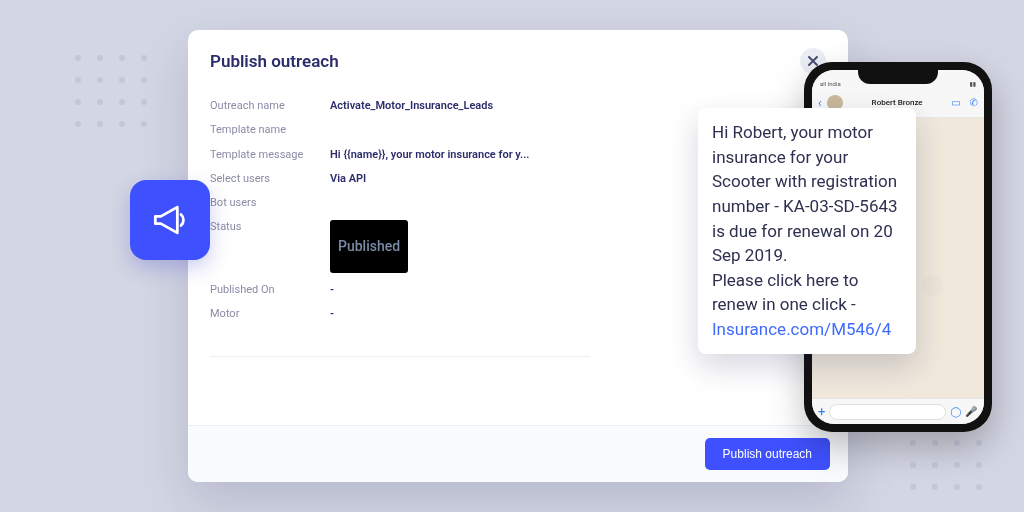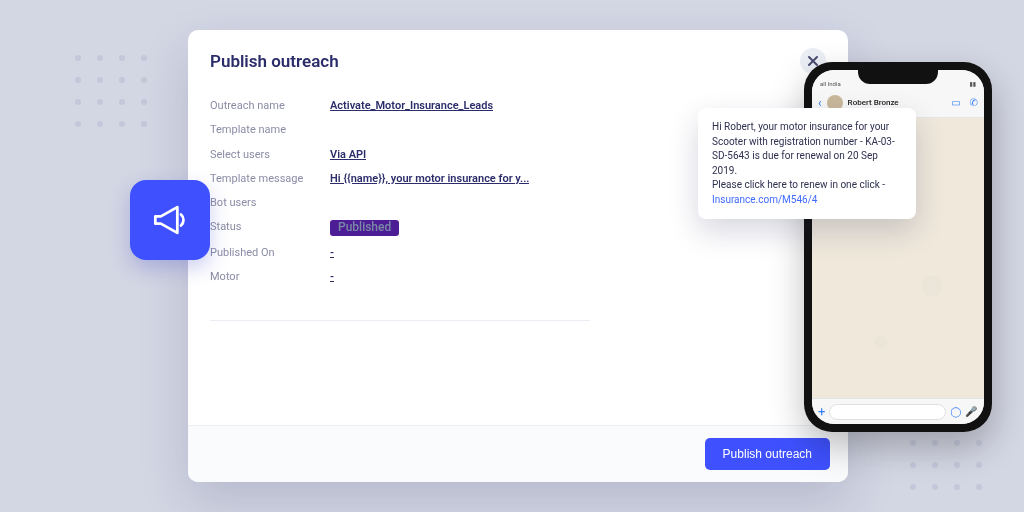--- a/index.html
+++ b/index.html
@@ -95,29 +95,28 @@
     color: #8a8ca5;
     padding-right: 10px;
   }
   .row .value {
     color: #2b2d6b;
     font-weight: 600;
     max-width: 230px;
     white-space: nowrap;
     overflow: hidden;
     text-overflow: ellipsis;
-    text-decoration: underline;
   }
   .badge {
     display: inline-block;
-    background: #4c1d95;
+    background: #000000;
     color: #7a8aa5;
-    font-size: 12px;
+    font-size: 14px;
     font-weight: 500;
-    padding: 0 8px;
+    padding: 17px 8px;
     border-radius: 3px;
   }
   .divider {
     border: 0;
     border-top: 1px solid #eceef5;
     margin: 30px 0 0 0;
     width: 380px;
   }
 
   .modal-footer {
@@ -192,20 +191,21 @@
   .avatar {
     width: 16px; height: 16px;
     border-radius: 50%;
     background: #c9b89a;
   }
   .contact-name {
     font-size: 8px;
     font-weight: 500;
     color: #222;
     flex: 1;
+    margin-left: 24px;
   }
   .hdr-icon { color: #2e7cf6; font-size: 10px; margin-left: 4px; }
   .chat-body {
     flex: 1;
     background: #efe8db;
     background-image:
       radial-gradient(circle at 20% 30%, rgba(0,0,0,0.015) 0 8px, transparent 9px),
       radial-gradient(circle at 70% 60%, rgba(0,0,0,0.015) 0 10px, transparent 11px),
       radial-gradient(circle at 40% 80%, rgba(0,0,0,0.015) 0 6px, transparent 7px);
   }
@@ -231,21 +231,21 @@
   
   .msg-bubble {
     position: absolute;
     top: 108px;
     right: 108px;
     width: 218px;
     background: #fff;
     border-radius: 8px;
     box-shadow: 0 12px 30px rgba(30,30,80,0.18);
     padding: 12px 14px;
-    font-size: 10px;
+    font-size: 17px;
     line-height: 1.45;
     color: #2e3050;
     z-index: 6;
   }
   .msg-bubble .link { color: #3f6bff; }
 
 </style>
 </head>
 <body>
 
@@ -309,27 +309,27 @@
       <div class="row">
         <div class="label">Outreach name</div>
         <div class="value">Activate_Motor_Insurance_Leads</div>
       </div>
 
       <div class="row">
         <div class="label">Template name</div>
       </div>
 
       <div class="row">
+        <div class="label">Template message</div>
+        <div class="value">Hi {{name}}, your motor insurance for y...</div>
+      </div>
+
+      <div class="row">
         <div class="label">Select users</div>
         <div class="value">Via API</div>
-      </div>
-
-      <div class="row">
-        <div class="label">Template message</div>
-        <div class="value">Hi {{name}}, your motor insurance for y...</div>
       </div>
 
       <div class="row">
         <div class="label">Bot users</div>
         <div class="value"></div>
       </div>
 
       <div class="row">
         <div class="label">Status</div>
         <div class="value">

